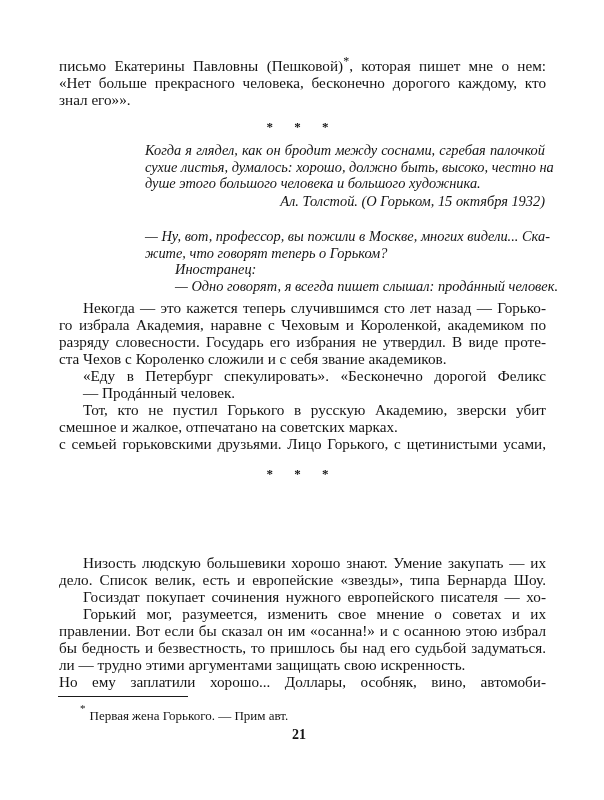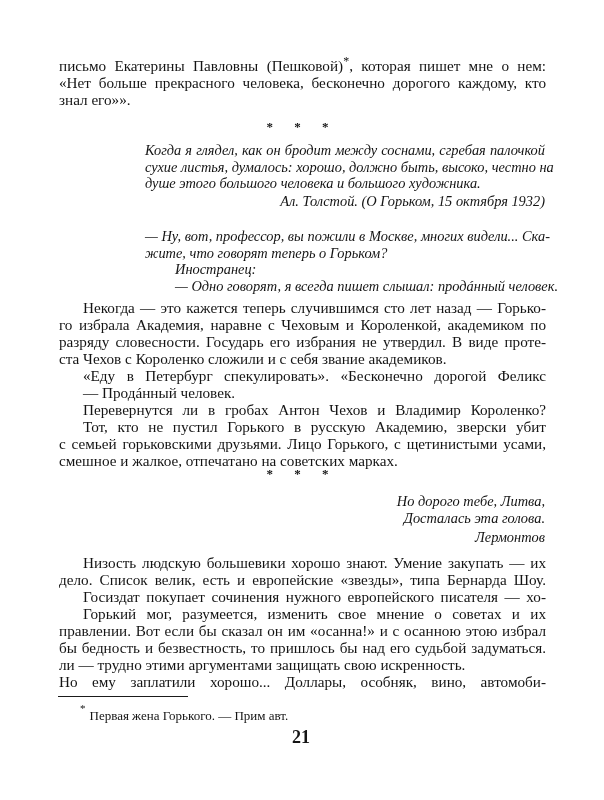--- a/index.html
+++ b/index.html
@@ -12,21 +12,21 @@
   .indent { text-indent: 0; padding-left: 24px; }
   .it { font-style: italic; }
   .quote { position: absolute; left: 145px; width: 400px; font-size: 14.4px; line-height: 16.5px; }
   .qline { display: block; white-space: nowrap; text-align-last: justify; text-align: justify; }
   .qline.last { text-align-last: left; }
   .right { text-align: right; text-align-last: right !important; }
   .stars { position: absolute; left: 0; width: 604px; text-align: center; font-size: 13px; letter-spacing: 9px; font-weight: bold; }
   .rule { position: absolute; left: 58px; top: 696px; width: 130px; height: 0; border-top: 1.3px solid #1a1a1a; }
   .footnote { position: absolute; left: 80px; top: 705px; font-size: 13px; }
   .footnote sup { font-size: 11px; position: relative; top: -3px; margin-right: 4px; }
-  .pagenum { position: absolute; left: 292px; top: 727px; font-size: 18px; font-weight: bold; }
+  .pagenum { position: absolute; left: 292px; top: 727px; font-size: 14px; font-weight: bold; }
   sup.star { font-size: 12px; vertical-align: super; line-height: 0; }
 </style>
 </head>
 <body>
 
 <div class="page serif">
 
   <div class="body-text" style="top:57px;">
     <span class="line"><span>письмо Екатерины Павловны (Пешковой)</span><sup class="star">*</sup><span>, которая пишет мне о нем:</span></span>
     <span class="line">«Нет больше прекрасного человека, бесконечно дорогого каждому, кто</span>
@@ -49,33 +49,27 @@
     <span class="qline last" style="padding-left:30px;">— Одно говорят, я всегда пишет слышал: продáнный человек.</span>
   </div>
 
   <div class="body-text" style="top:299px;">
     <span class="line indent">Некогда — это кажется теперь случившимся сто лет назад — Горько-</span>
     <span class="line">го избрала Академия, наравне с Чеховым и Короленкой, академиком по</span>
     <span class="line">разряду словесности. Государь его избрания не утвердил. В виде проте-</span>
     <span class="line last">ста Чехов с Короленко сложили и с себя звание академиков.</span>
     <span class="line indent">«Еду в Петербург спекулировать». «Бесконечно дорогой Феликс</span>
     <span class="line last indent">— Продáнный человек.</span>
-    <span class="line indent">Перевернутся ли в гробах Антон Чехов и Владимир Короленко?</span>
     <span class="line indent">Тот, кто не пустил Горького в русскую Академию, зверски убит</span>
+    <span class="line last">смешное и жалкое, отпечатано на советских марках.</span>
     <span class="line">с семьей горьковскими друзьями. Лицо Горького, с щетинистыми усами,</span>
-    <span class="line last">смешное и жалкое, отпечатано на советских марках.</span>
   </div>
 
   <div class="stars" style="top:466px;">* * *</div>
 
-  <div class="quote it" style="top:493px; left:300px; width:245px;">
-    <span class="qline right">Но дорого тебе, Литва,</span>
-    <span class="qline right">Досталась эта голова.</span>
-    <span class="qline right" style="margin-top:3px;">Лермонтов</span>
-  </div>
 
   <div class="body-text" style="top:554px;">
     <span class="line indent">Низость людскую большевики хорошо знают. Умение закупать — их</span>
     <span class="line">дело. Список велик, есть и европейские «звезды», типа Бернарда Шоу.</span>
     <span class="line indent">Госиздат покупает сочинения нужного европейского писателя — хо-</span>
     <span class="line indent">Горький мог, разумеется, изменить свое мнение о советах и их</span>
     <span class="line">правлении. Вот если бы сказал он им «осанна!» и с осанною этою избрал</span>
     <span class="line">бы бедность и безвестность, то пришлось бы над его судьбой задуматься.</span>
     <span class="line last">ли — трудно этими аргументами защищать свою искренность.</span>
     <span class="line">Но ему заплатили хорошо... Доллары, особняк, вино, автомоби-</span>

